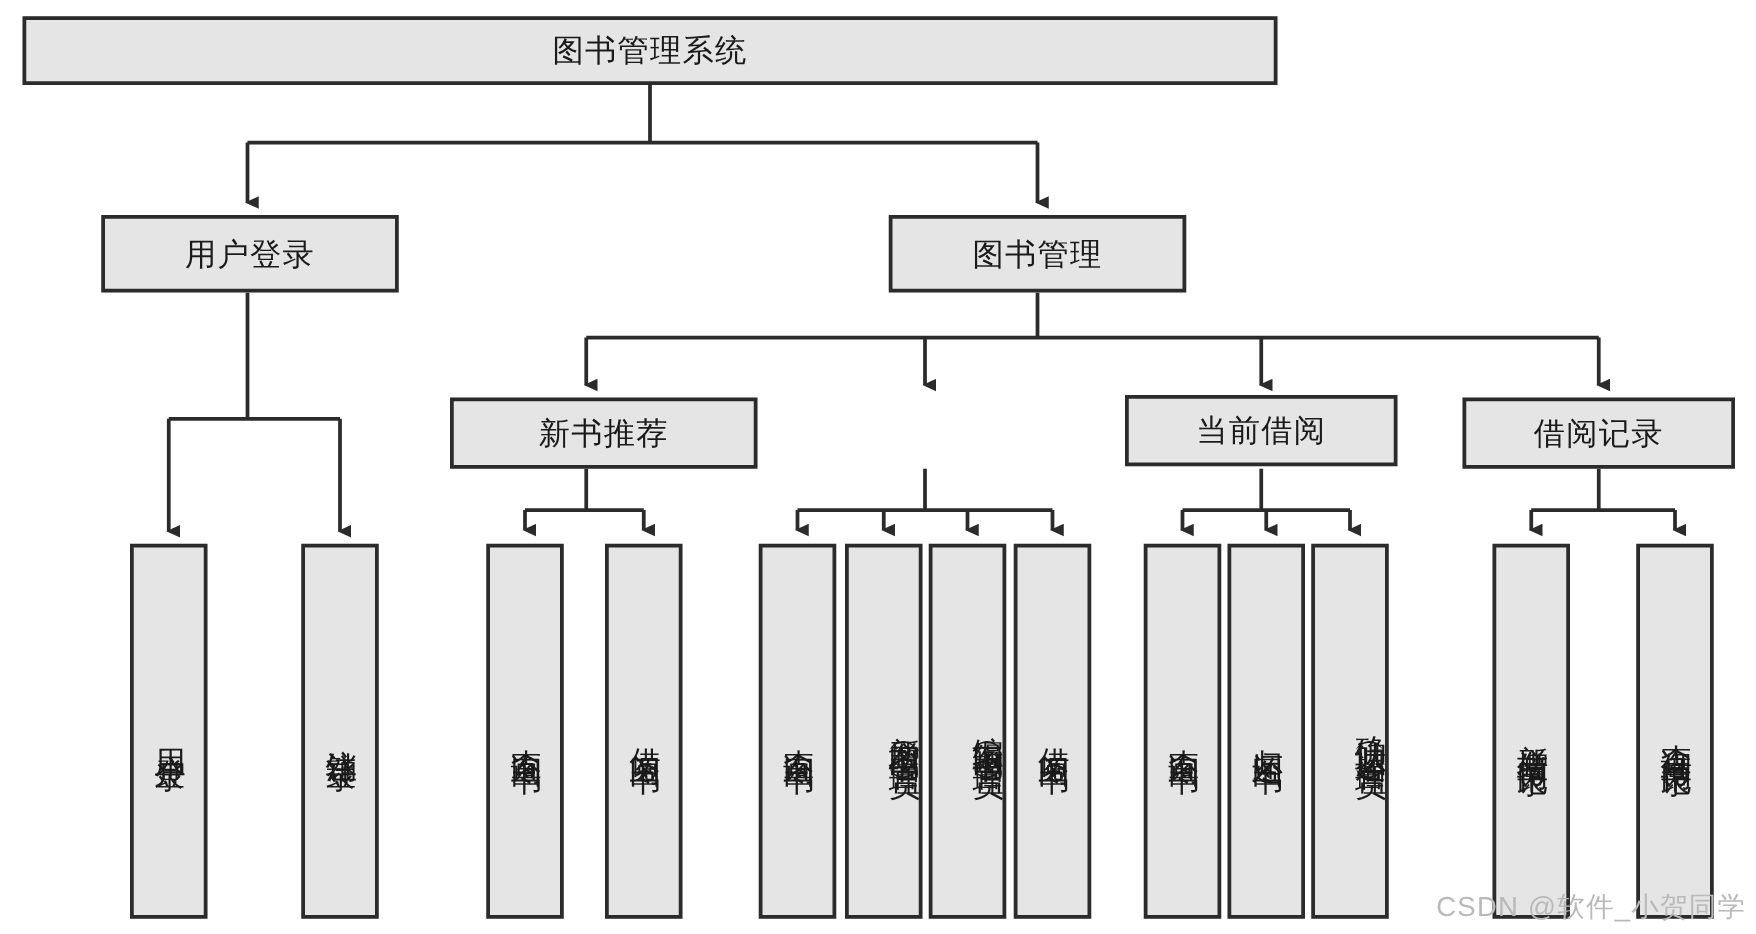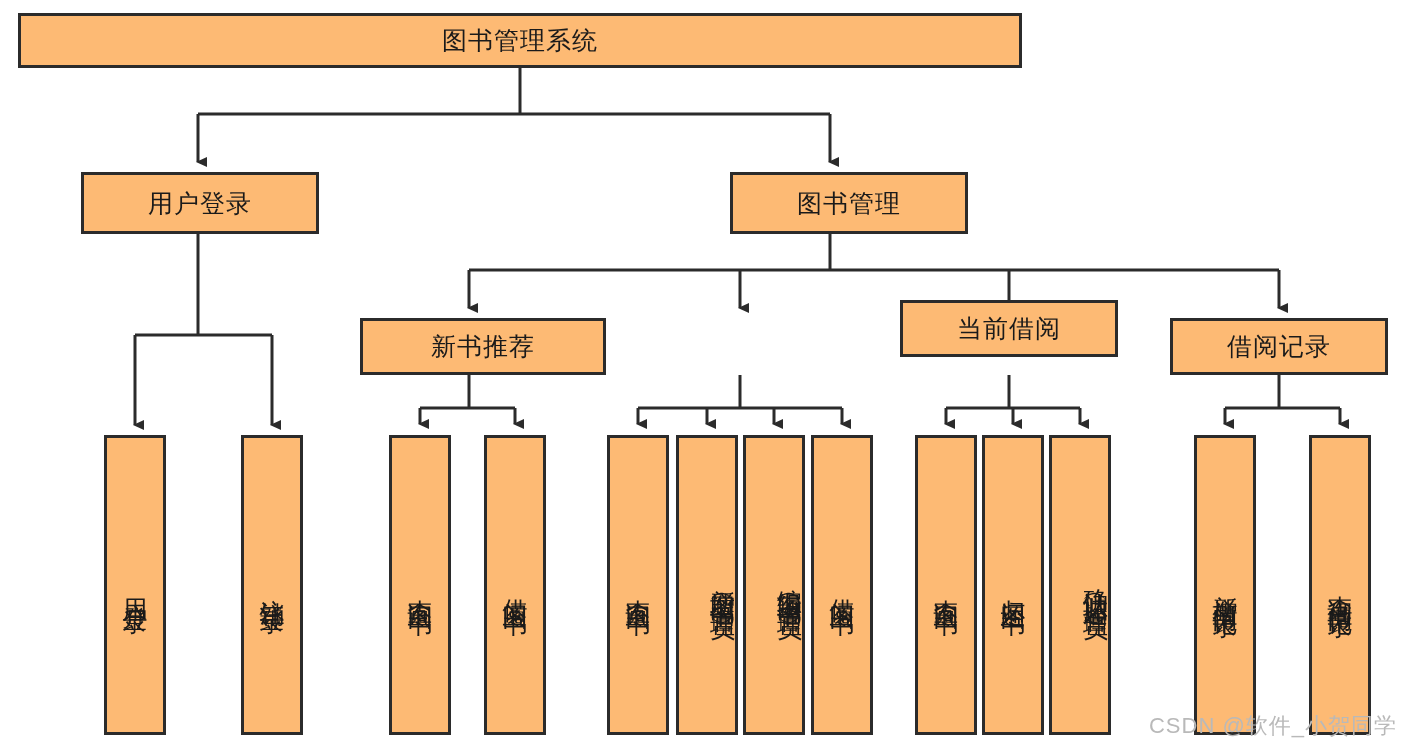--- a/index.html
+++ b/index.html
@@ -22,21 +22,21 @@
     left: 0;
     top: 0;
     width: 1405px;
     height: 747px;
     pointer-events: none;
   }
   .node {
     position: absolute;
     box-sizing: border-box;
     border: 3px solid #2b2b2b;
-    background: #fdba74;
+    background: #e5e5e5;
     display: flex;
     align-items: center;
     justify-content: center;
     color: #1a1a1a;
   }
   .node.h {
     font-size: 25px;
     letter-spacing: 1px;
   }
   .node.v {
@@ -124,28 +124,28 @@
     </g>
   </svg>
 
   <div class="node h" style="left:18px; top:13px; width:1004px; height:55px;">
     <span class="label">图书管理系统</span>
   </div>
 
   <div class="node h" style="left:81px; top:172px; width:238px; height:62px;">
     <span class="label">用户登录</span>
   </div>
-  <div class="node h" style="left:730px; top:172px; width:238px; height:62px;">
+  <div class="node h" style="left:711px; top:172px; width:238px; height:62px;">
     <span class="label">图书管理</span>
   </div>
 
   <div class="node h" style="left:360px; top:318px; width:246px; height:57px;">
     <span class="label">新书推荐</span>
   </div>
-  <div class="node h" style="left:900px; top:300px; width:218px; height:57px;">
+  <div class="node h" style="left:900px; top:316px; width:218px; height:57px;">
     <span class="label">当前借阅</span>
   </div>
   <div class="node h" style="left:1170px; top:318px; width:218px; height:57px;">
     <span class="label">借阅记录</span>
   </div>
 
   <div class="node v mid" style="left:104px; top:435px; width:62px; height:300px;">
     <span class="label">用户登录</span>
   </div>
   <div class="node v mid" style="left:241px; top:435px; width:62px; height:300px;">

